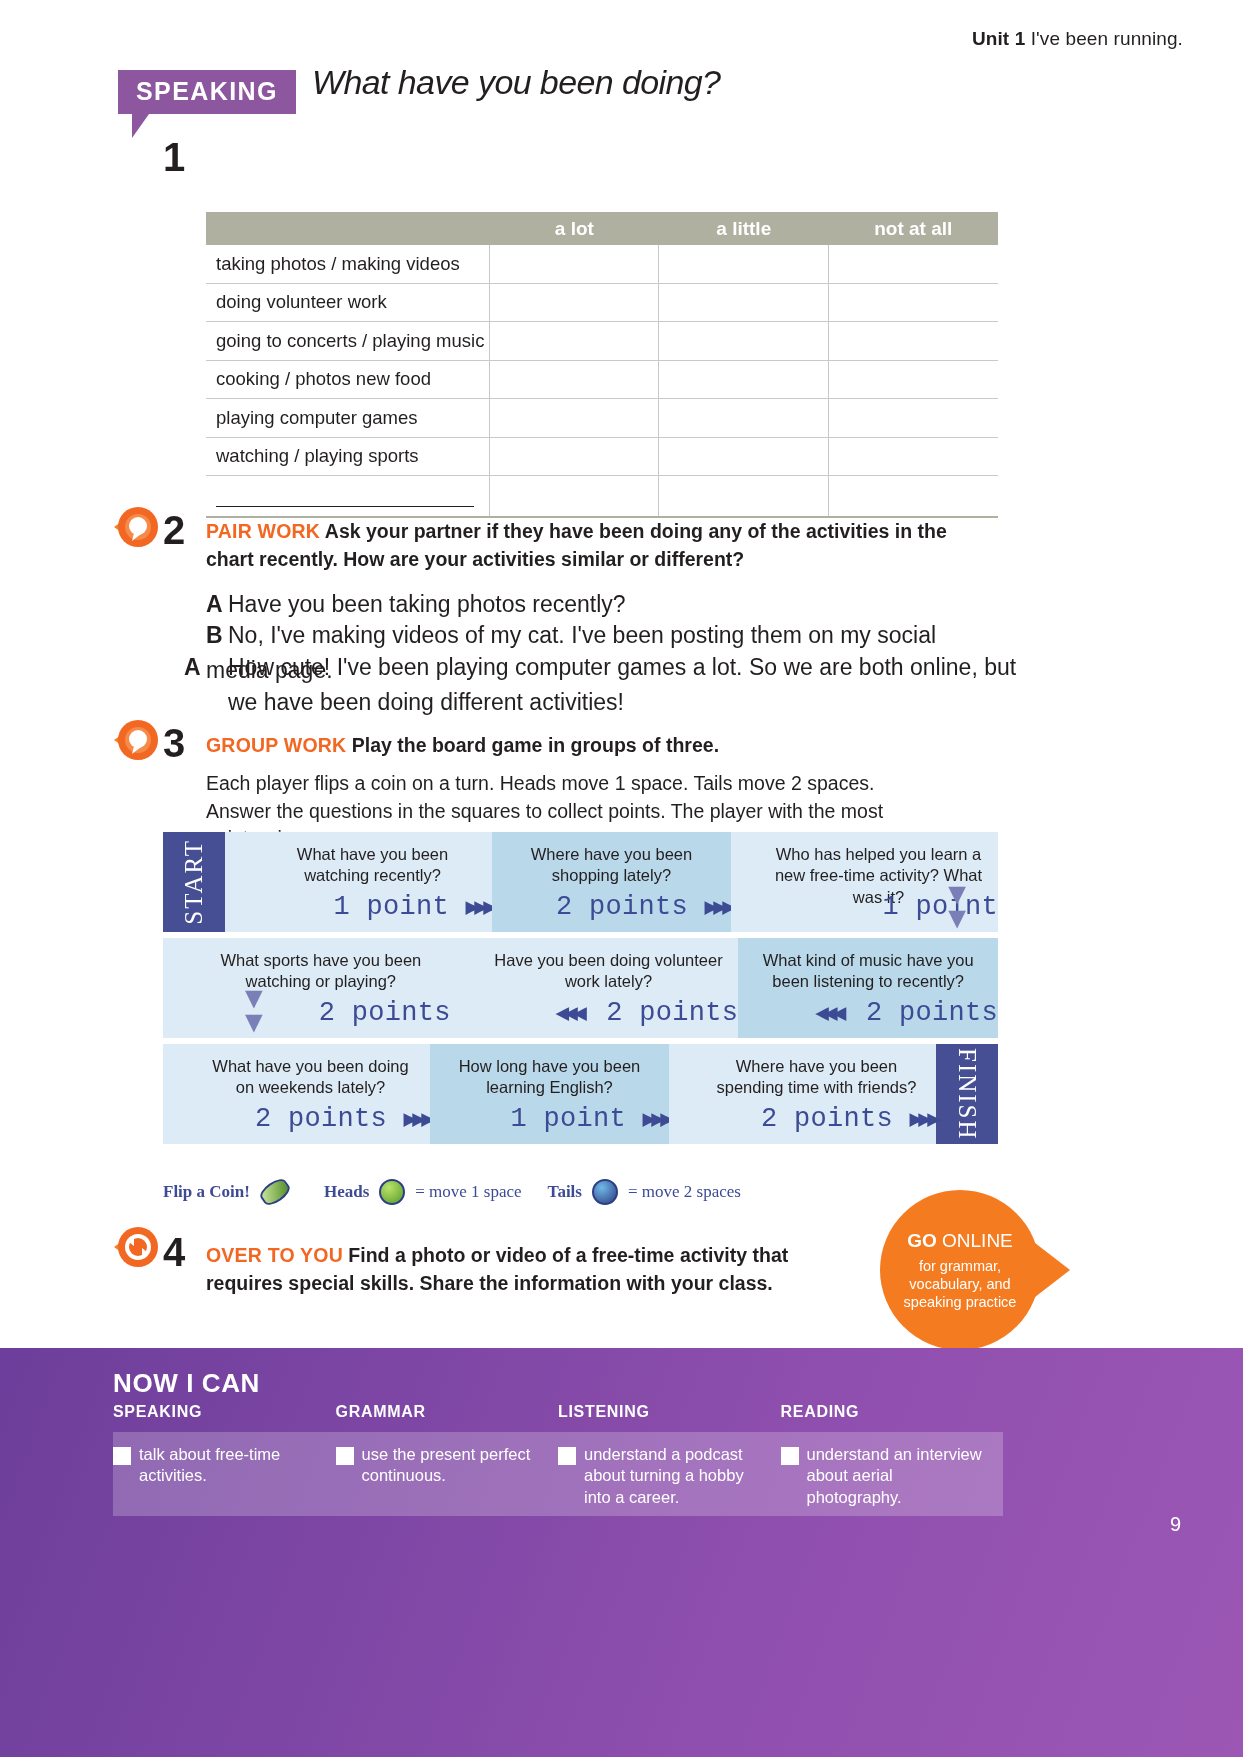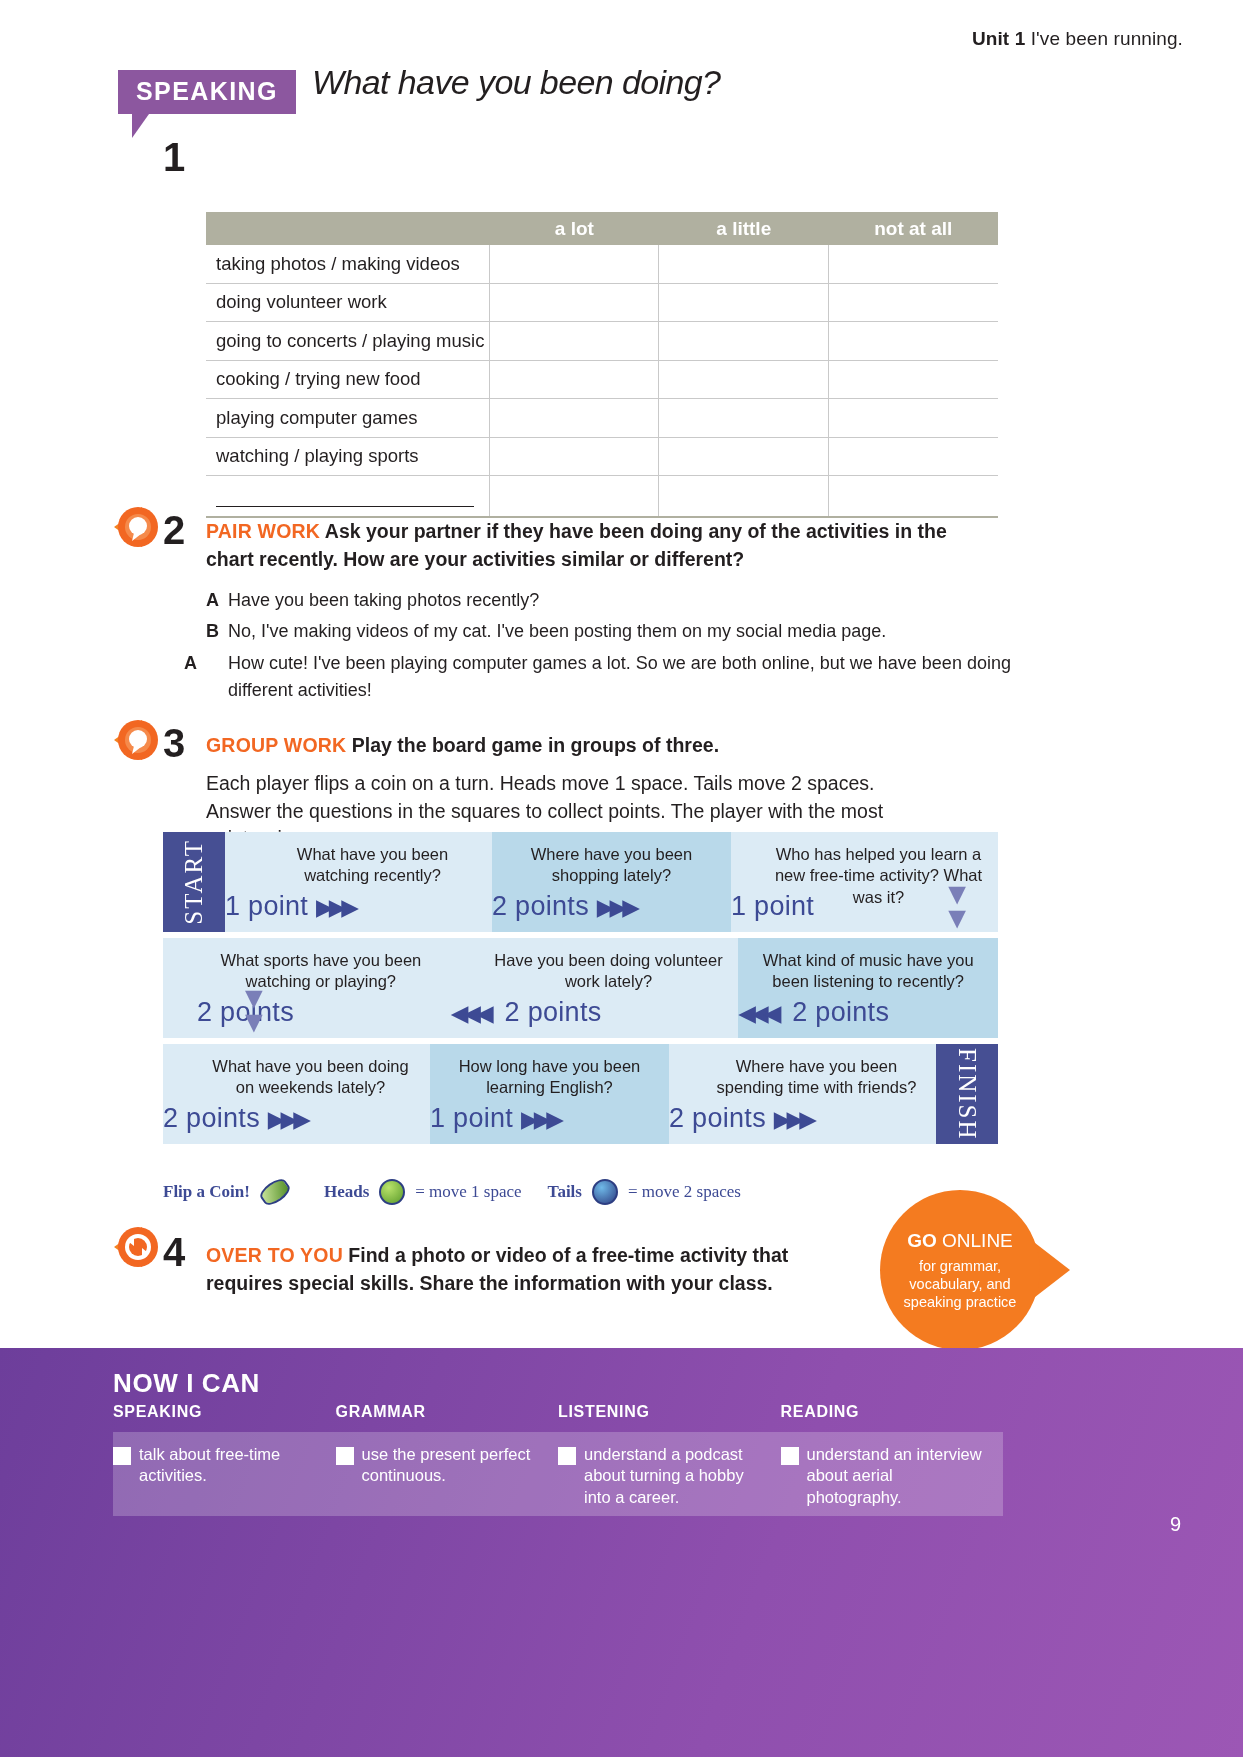--- a/index.html
+++ b/index.html
@@ -42,32 +42,32 @@
       font-size:18.5px;padding:2px 0 2px 10px;}
   .tbl td.mark{border-right:1px solid #c9c9c9;}
   .tbl tr td:last-child{border-right:none;}
   .tbl .c1{width:282px;}
   .tbl .c2,.tbl .c3,.tbl .c4{width:170px;}
   .tbl tr.last td{border-bottom:2px solid #b0b0a0;height:36px;}
   .ruleline{display:inline-block;width:258px;border-bottom:1.4px solid #231f20;height:17px;
       vertical-align:bottom;}
 
   
-  .dlg{position:absolute;font-size:18px;line-height:1.5;}
+  .dlg{position:absolute;font-size:23px;line-height:1.5;}
   .dlg .sp{font-weight:bold;display:inline-block;width:22px;}
 
   
   .board{position:absolute;left:163px;top:832px;width:835px;}
   .brow{display:flex;}
   .brow + .brow{margin-top:6px;}
   .cell{position:relative;box-sizing:border-box;padding:12px 10px 8px;flex:1 1 0;
         min-height:100px;}
   .cell .q{font-size:16.5px;line-height:1.3;text-align:center;color:#231f20;}
-  .cell .pts{position:absolute;left:0;right:0;bottom:10px;text-align:left;
-        font-family:Liberation Sans, sans-serif;font-size:27px;color:#3d4a94;letter-spacing:.3px;}
+  .cell .pts{position:absolute;left:0;right:0;bottom:10px;text-align:right;
+        font-family:Liberation Mono, monospace;font-size:27px;color:#3d4a94;letter-spacing:.3px;}
   .pts .arr{letter-spacing:-5px;font-size:23px;}
   .bg-light{background:#dcebf5;padding-left:38px;}
   .bg-mid{background:#b9d9ea;}
   .startcell,.finishcell{background:#464f93;color:#fff;flex:0 0 62px;min-height:100px;
         display:flex;align-items:center;justify-content:center;}
   .startcell span,.finishcell span{writing-mode:vertical-rl;transform:rotate(180deg);
         font-family:"Liberation Serif",serif;font-size:25px;letter-spacing:2px;}
   .finishcell span{transform:rotate(0deg);}
   .downarrow{position:absolute;right:26px;bottom:2px;color:#7a7fb8;font-size:30px;line-height:.8;}
   .downarrow2{position:absolute;left:76px;bottom:4px;color:#7a7fb8;font-size:30px;line-height:.8;}
@@ -154,21 +154,21 @@
         <td class="mark"></td>
         <td class="mark"></td>
       </tr>
       <tr>
         <td>going to concerts / playing music</td>
         <td class="mark"></td>
         <td class="mark"></td>
         <td class="mark"></td>
       </tr>
       <tr>
-        <td>cooking / trying new food</td>
+        <td>cooking / photos new food</td>
         <td class="mark"></td>
         <td class="mark"></td>
         <td class="mark"></td>
       </tr>
       <tr>
         <td>playing computer games</td>
         <td class="mark"></td>
         <td class="mark"></td>
         <td class="mark"></td>
       </tr>

